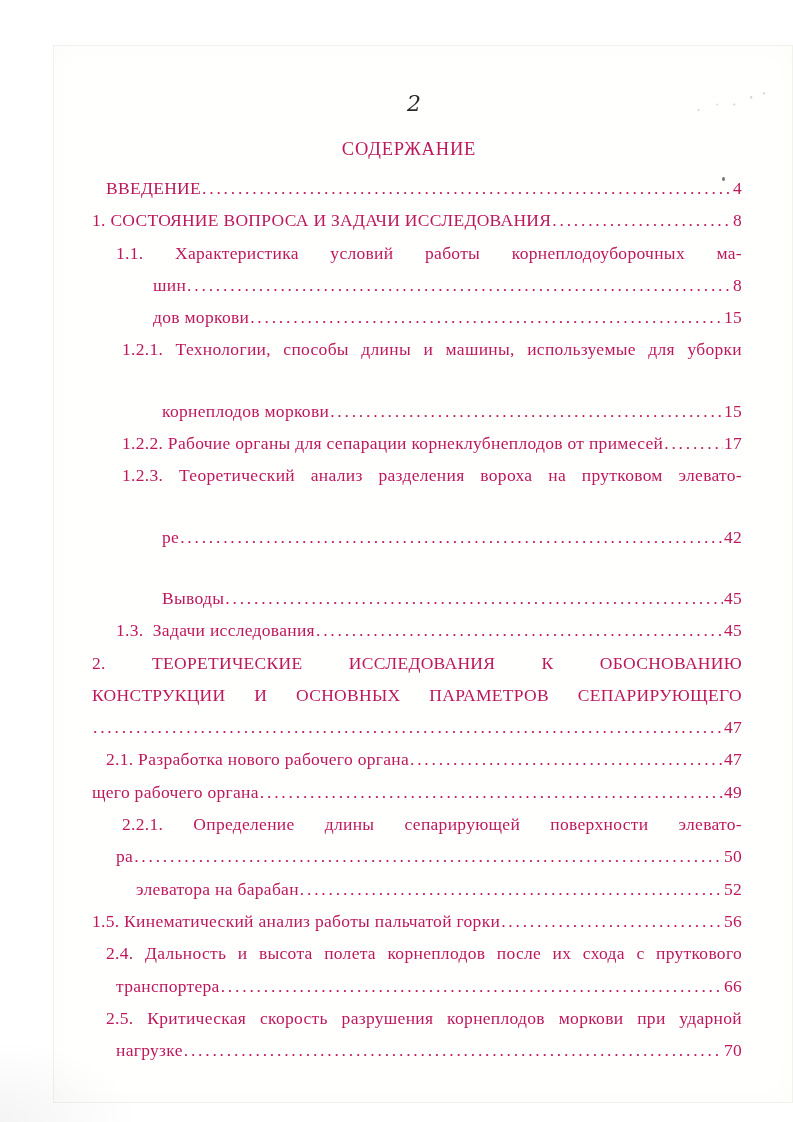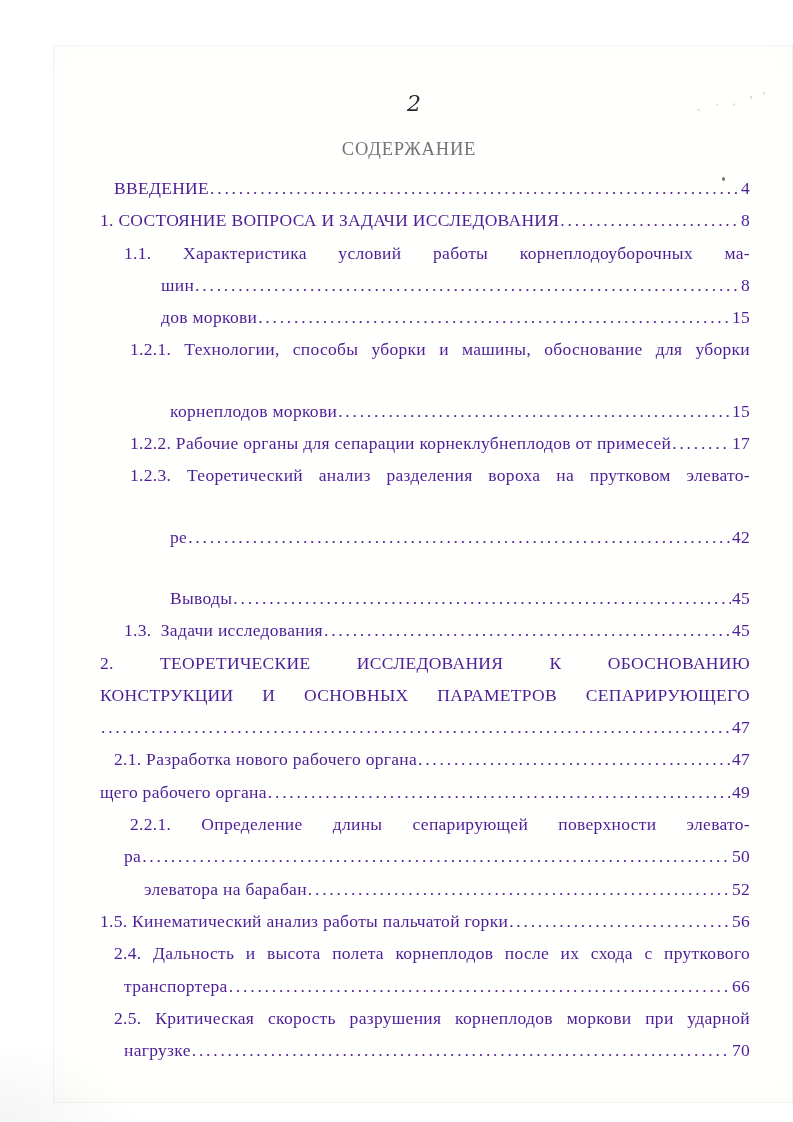--- a/index.html
+++ b/index.html
@@ -40,28 +40,28 @@
     color: #2a2a2a;
   }
   .toc-title {
     position: absolute;
     left: 84px;
     top: 139px;
     width: 650px;
     text-align: center;
     font-size: 18.5px;
     letter-spacing: 0.8px;
-    color: #737373;
+    color: #be185d;
   }
   .toc-list {
     position: absolute;
-    left: 100px;
+    left: 92px;
     top: 172px;
     width: 650px;
-    color: #4c1d95;
+    color: #be185d;
     font-size: 17.5px;
     letter-spacing: 0.3px;
   }
   .line {
     display: flex;
     align-items: baseline;
     height: 32.3px;
     line-height: 32.3px;
     overflow: hidden;
     white-space: nowrap;
@@ -159,21 +159,21 @@
       <span class="t">шин</span>
       <span class="leader">............................................................................................................................................................................................................................</span>
       <span class="pg">8</span>
     </div>
       <div class="line i5">
       <span class="t">дов моркови</span>
       <span class="leader">............................................................................................................................................................................................................................</span>
       <span class="pg">15</span>
     </div>
       <div class="line i3 just">
-      <span class="t">1.2.1. Технологии, способы уборки и машины, обоснование для уборки</span>
+      <span class="t">1.2.1. Технологии, способы длины и машины, используемые для уборки</span>
       
       
     </div>
       <div class="line i6">
       <span class="t">корнеплодов моркови</span>
       <span class="leader">............................................................................................................................................................................................................................</span>
       <span class="pg">15</span>
     </div>
       <div class="line i3">
       <span class="t">1.2.2. Рабочие органы для сепарации корнеклубнеплодов от примесей</span>

